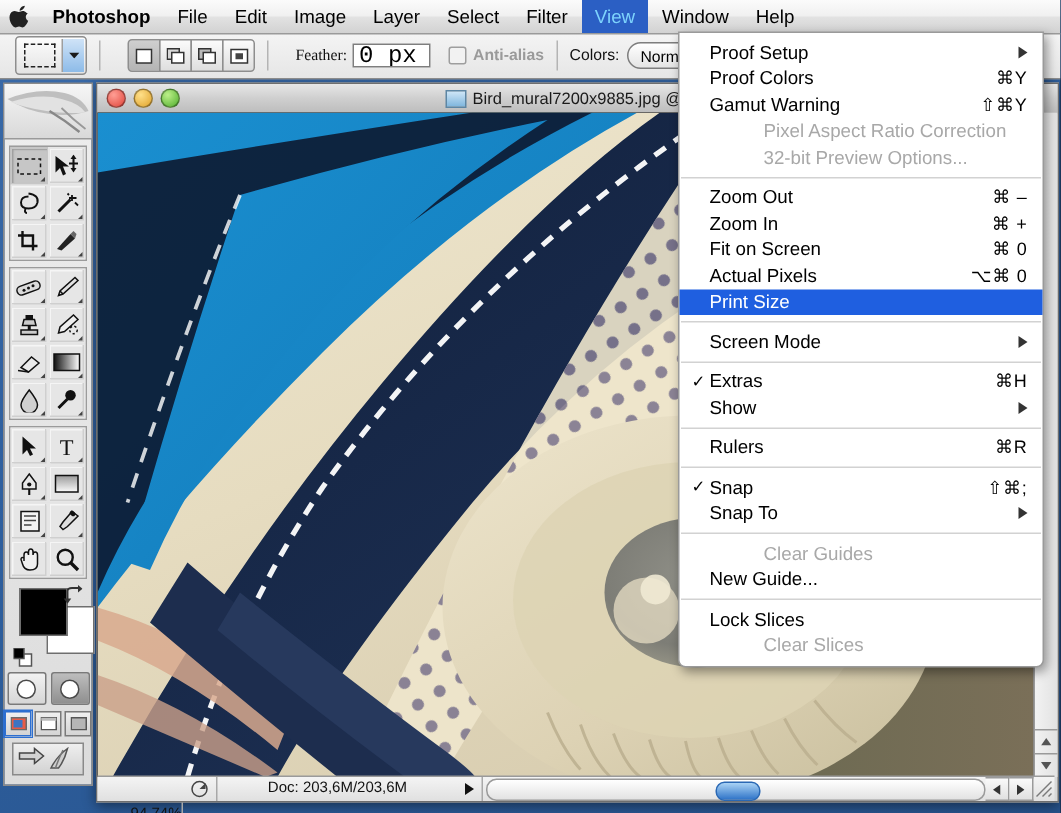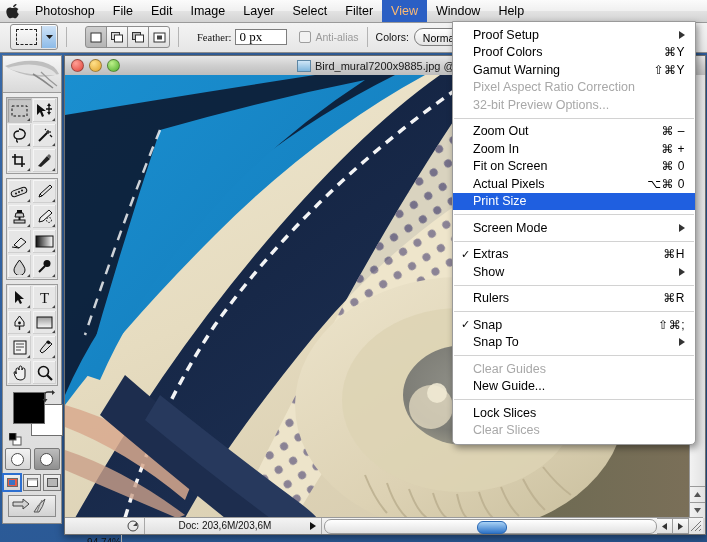--- a/index.html
+++ b/index.html
@@ -22,22 +22,22 @@
     position:absolute;left:0;top:0;width:707px;height:22px;
     background:linear-gradient(to bottom,#fbfbfb 0%,#f0f0f0 48%,#e2e2e2 52%,#d2d2d2 100%);
     border-bottom:1px solid #9a9a9a;
     display:flex;align-items:center;
     font-size:12.5px;color:#000;
     z-index:60;
   }
   .apple-logo{width:26px;display:flex;justify-content:center;align-items:center;}
   .apple-logo svg{display:block;}
   .mb-item{padding:0 9px;height:22px;line-height:22px;white-space:nowrap;}
-  .mb-item.app{font-weight:normal;}
-  .mb-item.active{background:#2b5fc4;color:#fdba74;text-align:right;}
+  .mb-item.app{font-weight:bold;}
+  .mb-item.active{background:#2b5fc4;color:#7dd3fc;text-align:right;}
 
   
   .optionsbar{
     position:absolute;left:0;top:22px;width:707px;height:30px;
     background:linear-gradient(to bottom,#f4f4f4 0%,#e6e6e6 100%);
     border-bottom:1px solid #8c8c8c;
     display:flex;align-items:center;
     font-size:10.5px;color:#111;
     z-index:40;
   }
@@ -61,29 +61,29 @@
     width:20px;height:20px;border:1px solid #8e8e8e;
     background:linear-gradient(to bottom,#fbfbfb,#dedede);
     display:flex;align-items:center;justify-content:center;margin-left:-1px;
   }
   .modebtn:first-child{margin-left:0;border-radius:3px 0 0 3px;background:linear-gradient(to bottom,#cfcfcf,#b4b4b4);}
   .modebtn:last-child{border-radius:0 3px 3px 0;}
   .ob-label{margin-left:10px;font-family:Liberation Serif, serif;}
   .ob-input{
     margin-left:4px;width:52px;height:16px;
     border:1px solid #7e7e7e;background:#fff;
-    font-size:13px;line-height:16px;padding:0 3px;
-    font-family:Liberation Serif, serif;color:#000;
+    font-size:16px;line-height:16px;padding:0 3px;
+    font-family:Liberation Mono, monospace;color:#000;
     box-sizing:border-box;
   }
   .ob-check{
     width:10px;height:10px;border:1px solid #9e9e9e;background:#f2f2f2;
     margin-left:12px;border-radius:2px;
   }
-  .ob-dim{color:#9a9a9a;margin-left:4px;}
+  .ob-dim{color:#9a9a9a;margin-left:4px;font-weight:bold;}
   .ob-select{
     margin-left:5px;width:120px;height:18px;
     border:1px solid #7e7e7e;border-radius:9px;
     background:linear-gradient(to bottom,#ffffff,#e4e4e4);
     font-size:10.5px;line-height:18px;padding-left:8px;
     position:relative;overflow:hidden;box-sizing:border-box;color:#000;
   }
   .ob-select .knob{
     position:absolute;right:0;top:0;width:13px;height:100%;
     background:linear-gradient(to bottom,#6ea8e6,#2f72c9);
@@ -207,21 +207,21 @@
     padding:4px 0 5px 0;
     font-size:12.5px;color:#000;
   }
   .mi{
     height:17.5px;display:flex;align-items:center;
     padding:0 10px 0 8px;white-space:nowrap;
   }
   .mi .chk{width:12px;display:inline-block;text-align:left;font-size:11px;}
   .mi .lbl{flex:1;}
   .mi .key{color:#000;font-size:12px;letter-spacing:.5px;}
-  .mi.dis .lbl,.mi.dis .key{color:#a8a8a8;}
+  .mi.dis .lbl,.mi.dis .key{color:#a8a8a8;margin-left:36px;}
   .mi.hl{background:#1f5fe0;}
   .mi.hl .lbl,.mi.hl .key,.mi.hl .chk{color:#fff;}
   .mi .sub{width:0;height:0;border-top:4px solid transparent;border-bottom:4px solid transparent;border-left:6px solid #333;}
   .msep{height:1px;background:#d2d2d2;margin:4px 1px;}
 </style>
 </head>
 <body>
 
 <div id="root">
 

